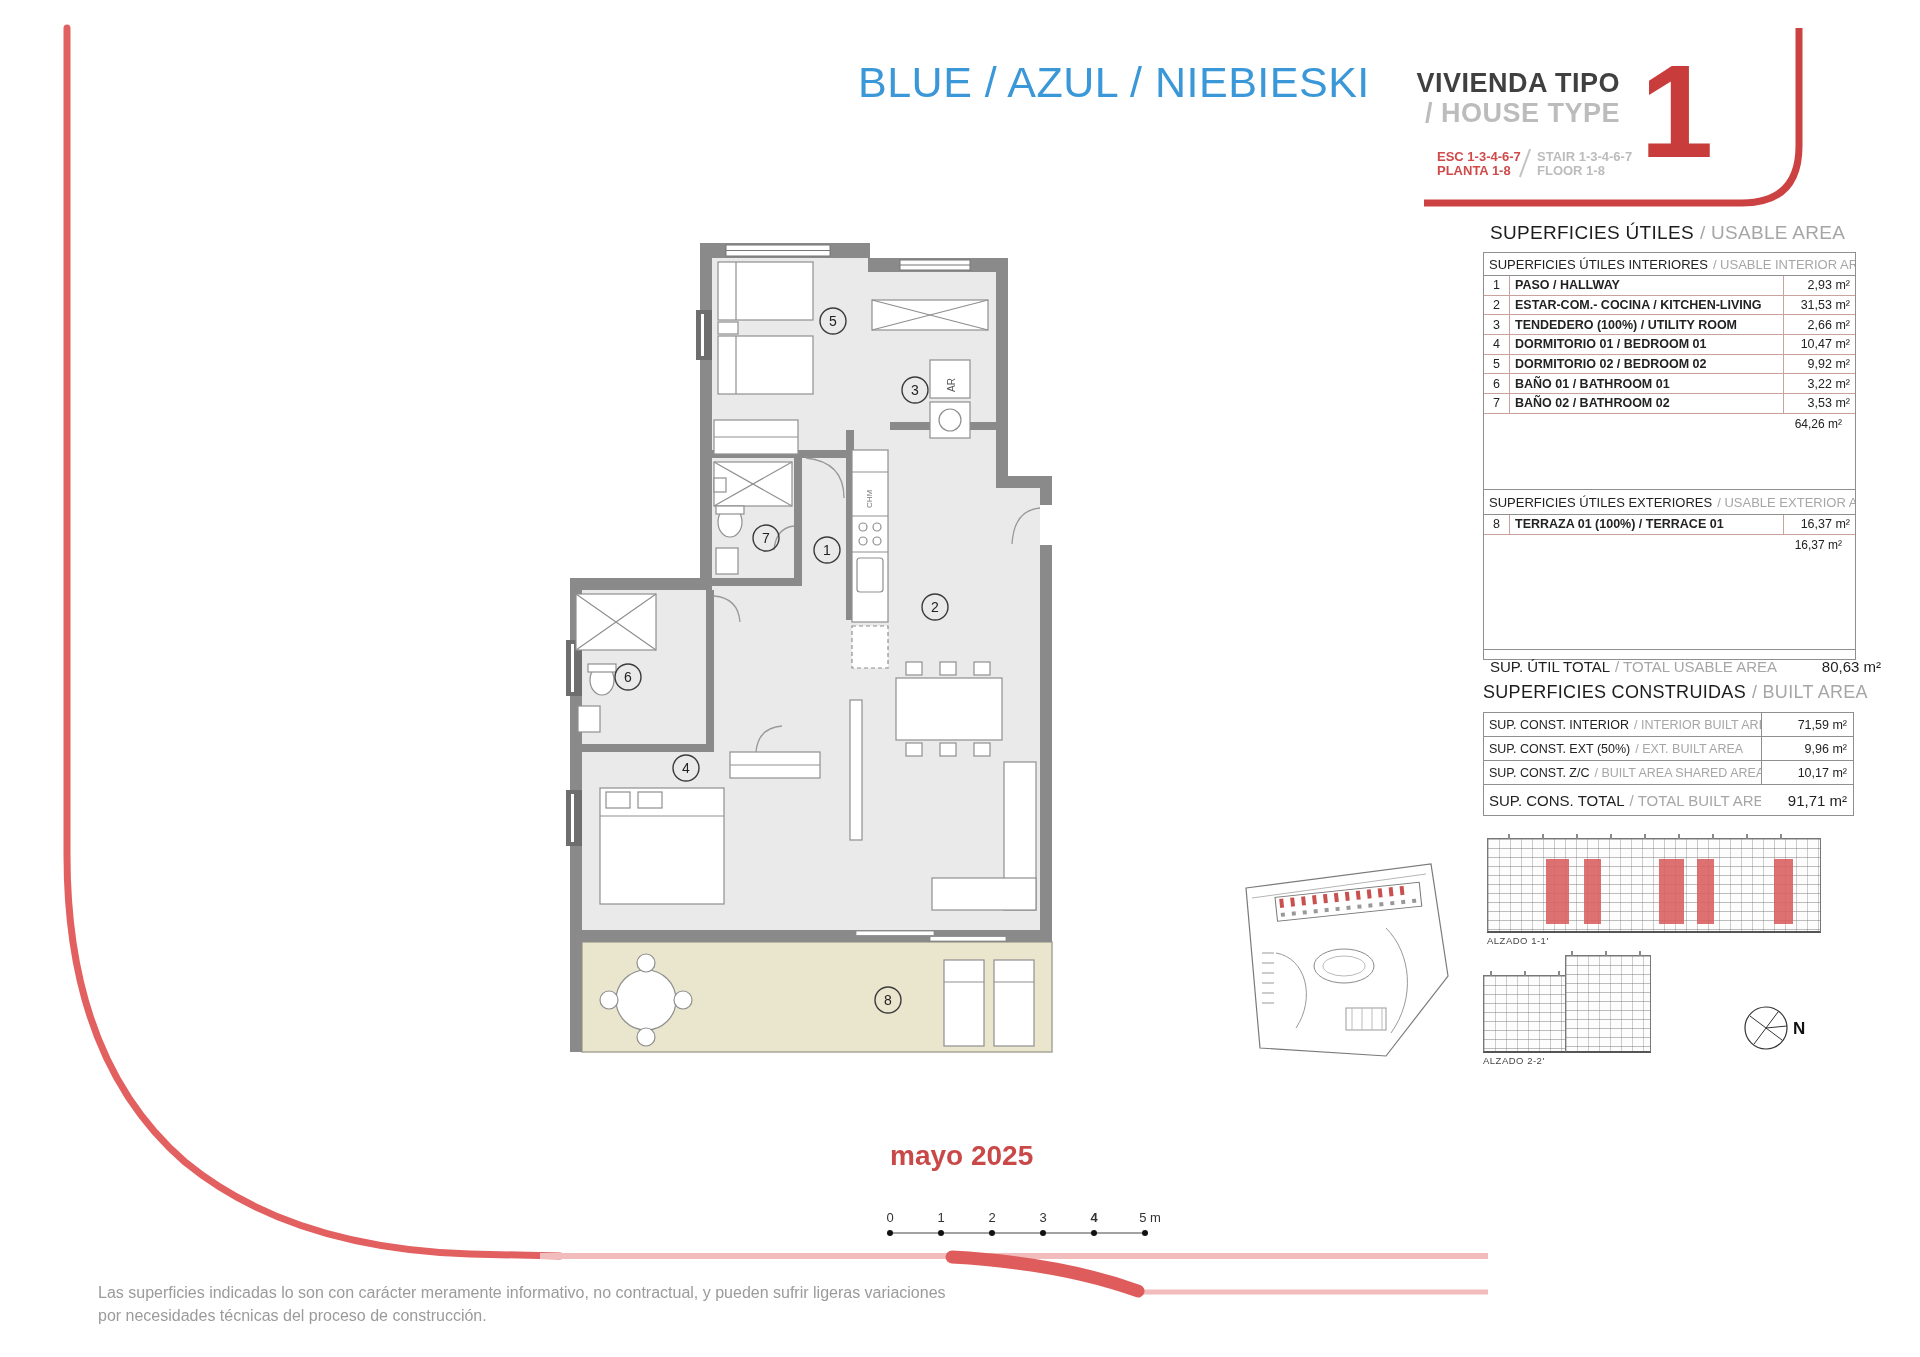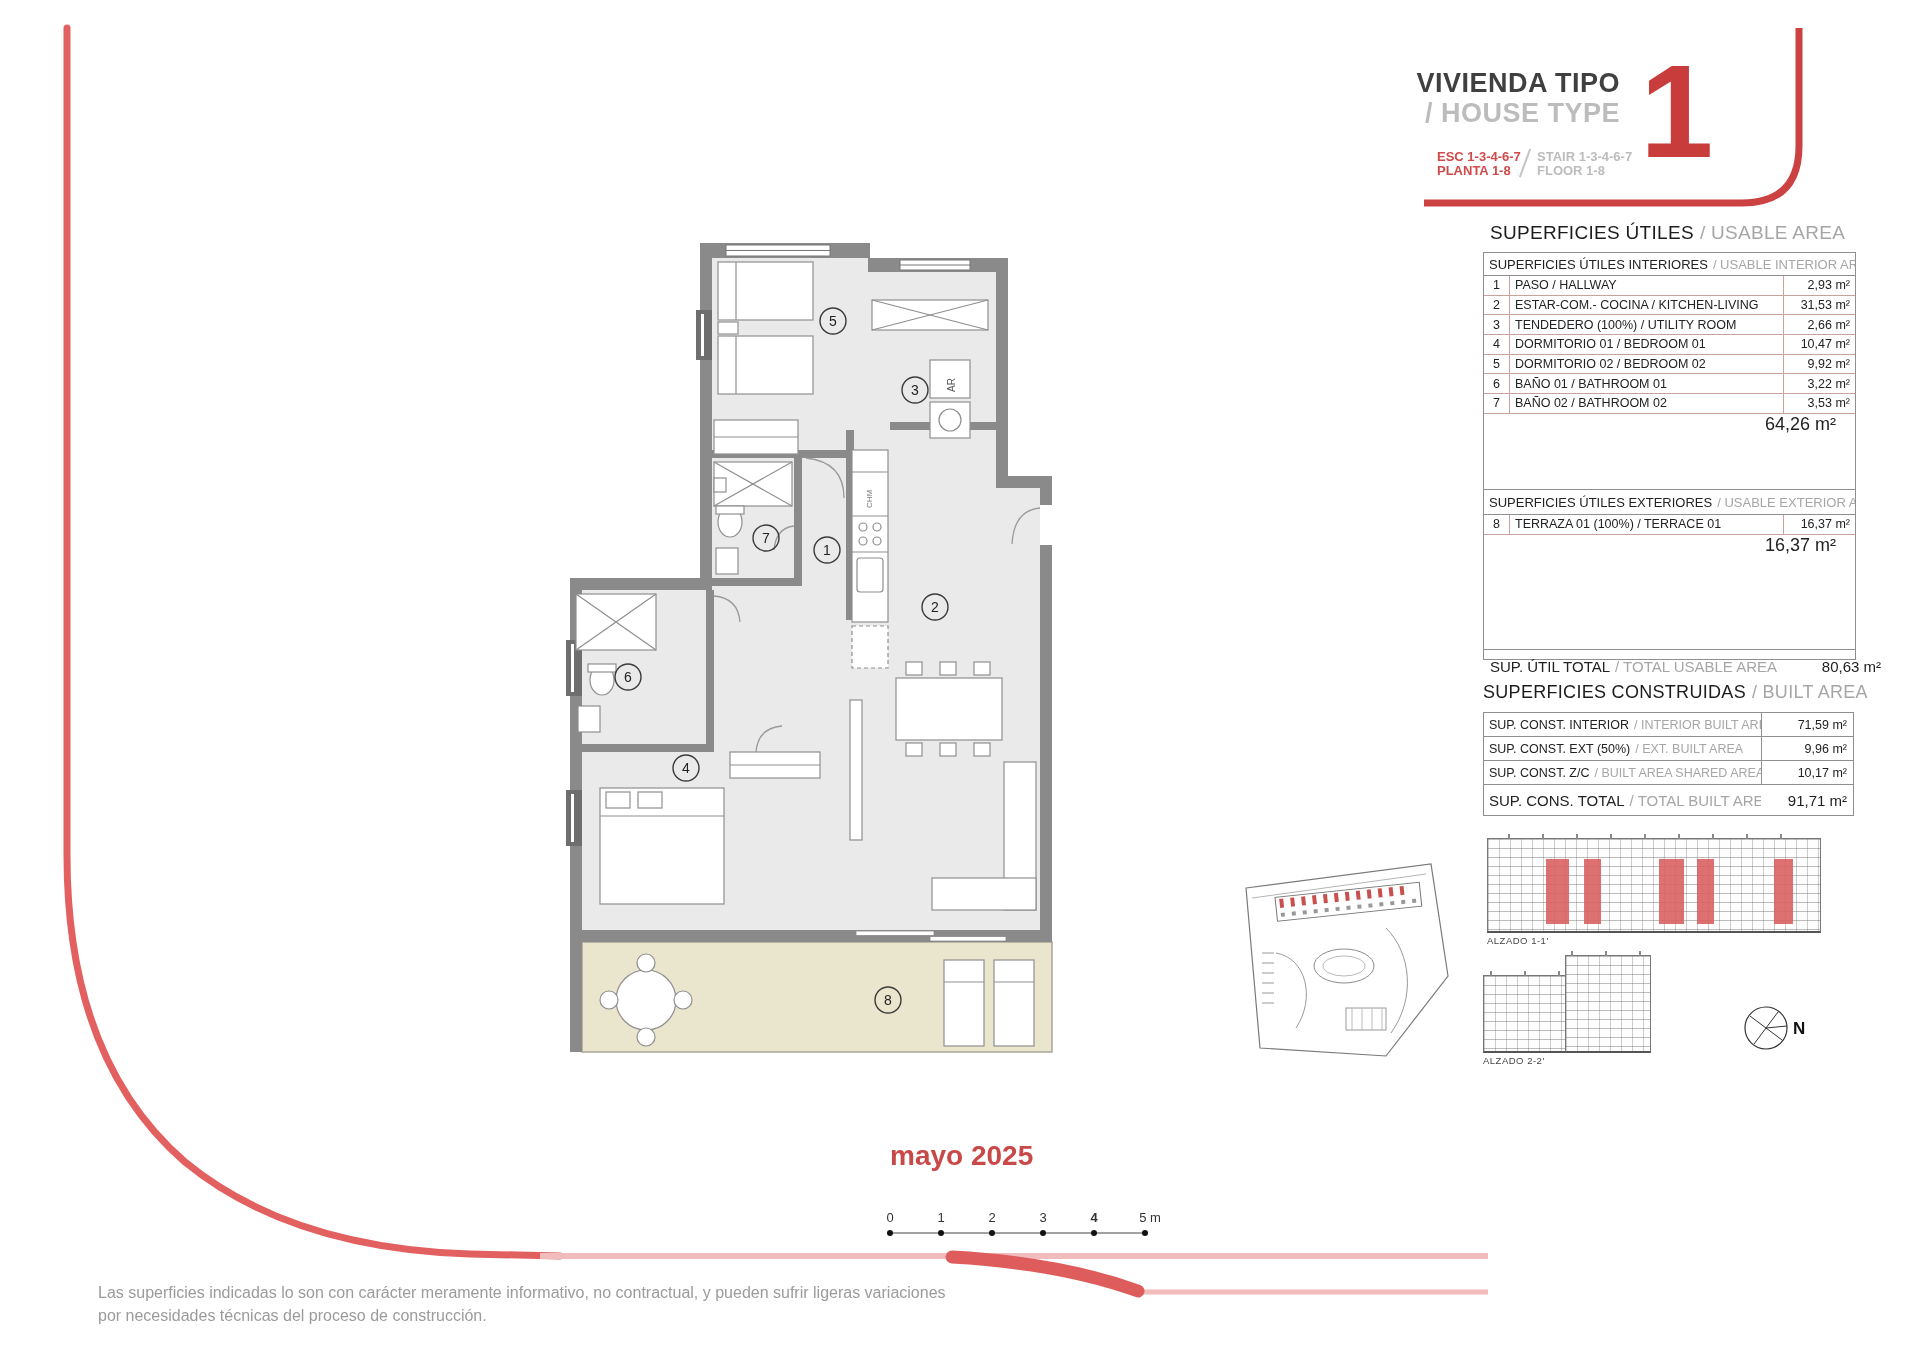--- a/index.html
+++ b/index.html
@@ -21,23 +21,23 @@
   .sec-title2{font-size:18px;}
   
   .box1{left:1483px;top:252px;width:371px;height:406px;border:1px solid #8f8f8f;}
   .b1-header{position:absolute;top:0;left:0;right:0;height:23px;border-bottom:1px solid #8f8f8f;
              font-size:13px;display:flex;align-items:center;padding-left:5px;box-sizing:border-box;white-space:nowrap;overflow:hidden;}
   .gray{color:#a6a6a6;} .gap-l{margin-left:5px;}
   .t-rows{position:absolute;top:23px;left:0;right:0;}
   .trow{height:19.7px;display:grid;grid-template-columns:26px 1fr 72px;border-bottom:1px solid #c9a29c;
         font-size:12.5px;box-sizing:border-box;}
   .trow .num{display:flex;align-items:center;justify-content:center;border-right:1px solid #c9a29c;}
-  .trow .lbl{display:flex;align-items:center;padding-left:5px;white-space:nowrap;overflow:hidden;}
+  .trow .lbl{display:flex;align-items:center;padding-left:5px;white-space:nowrap;overflow:hidden;font-weight:bold;}
   .trow .val{display:flex;align-items:center;justify-content:flex-end;padding-right:5px;border-left:1px solid #c9a29c;}
-  .subtotal{position:absolute;left:0;right:14px;height:20px;font-size:18px;display:flex;align-items:center;
+  .subtotal{position:absolute;left:0;right:8px;height:20px;font-size:12px;display:flex;align-items:center;
             justify-content:flex-end;padding-right:5px;box-sizing:border-box;}
   .sub1{top:161px;} .sub2{top:282px;}
   .b1-ext-header{position:absolute;top:236px;left:0;right:0;height:26px;border-top:1px solid #8f8f8f;border-bottom:1px solid #8f8f8f;
              font-size:13px;display:flex;align-items:center;padding-left:5px;box-sizing:border-box;white-space:nowrap;overflow:hidden;}
   .ext-row{position:absolute;top:262px;left:0;right:0;}
   .total-row{position:absolute;top:372px;left:0;right:0;height:34px;border-top:1px solid #8f8f8f;
              display:grid;grid-template-columns:1fr 110px;align-items:center;font-size:15px;box-sizing:border-box;margin-top:24px;}
   .total-row .lbl{padding-left:6px;white-space:nowrap;}
   .total-row .val{text-align:right;padding-right:6px;}
   .box2{left:1483px;top:712px;width:371px;}
@@ -71,20 +71,21 @@
 <div id="page">
 
   <svg class="abs" style="left:0;top:0;width:1920px;height:1357px;pointer-events:none;" viewBox="0 0 1920 1357">
     <path d="M1424,203 L1742,203 Q1799,203 1799,146 L1799,28" stroke="#cc4242" stroke-width="7" fill="none"></path>
     <path d="M67,28 L67,855 Q67,1060 185,1162 Q290,1248 470,1254 L560,1256" stroke="#e26060" stroke-width="7" fill="none" stroke-linecap="round"></path>
     <path d="M540,1256 L1488,1256" stroke="#f2bcbc" stroke-width="6" fill="none"></path>
     <path d="M1140,1292 L1488,1292" stroke="#f2bcbc" stroke-width="5" fill="none"></path>
     <path d="M952,1257 Q1060,1263 1138,1291" stroke="#df5c5c" stroke-width="13" fill="none" stroke-linecap="round"></path>
   </svg>
 
+  <div class="abs blue-title">BLUE / AZUL / NIEBIESKI</div>
   <div class="abs type-block">
     <div class="type-es">VIVIENDA TIPO</div>
     <div class="type-en">/ HOUSE TYPE</div>
   </div>
   <div class="abs esc-block">
     <div>ESC 1-3-4-6-7</div>
     <div>PLANTA 1-8</div>
   </div>
   <div class="abs hdr-slash"></div>
   <div class="abs stair-block">

